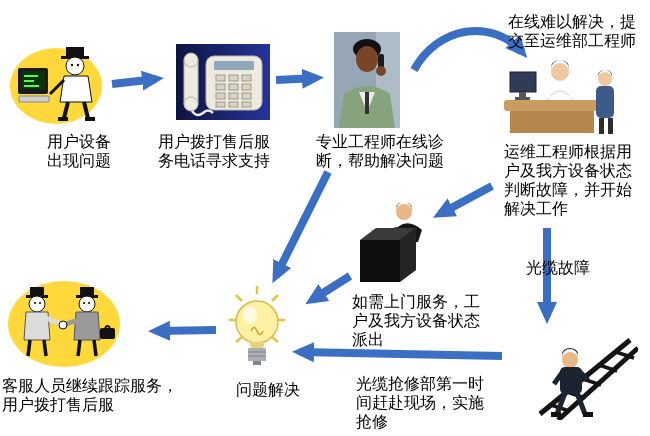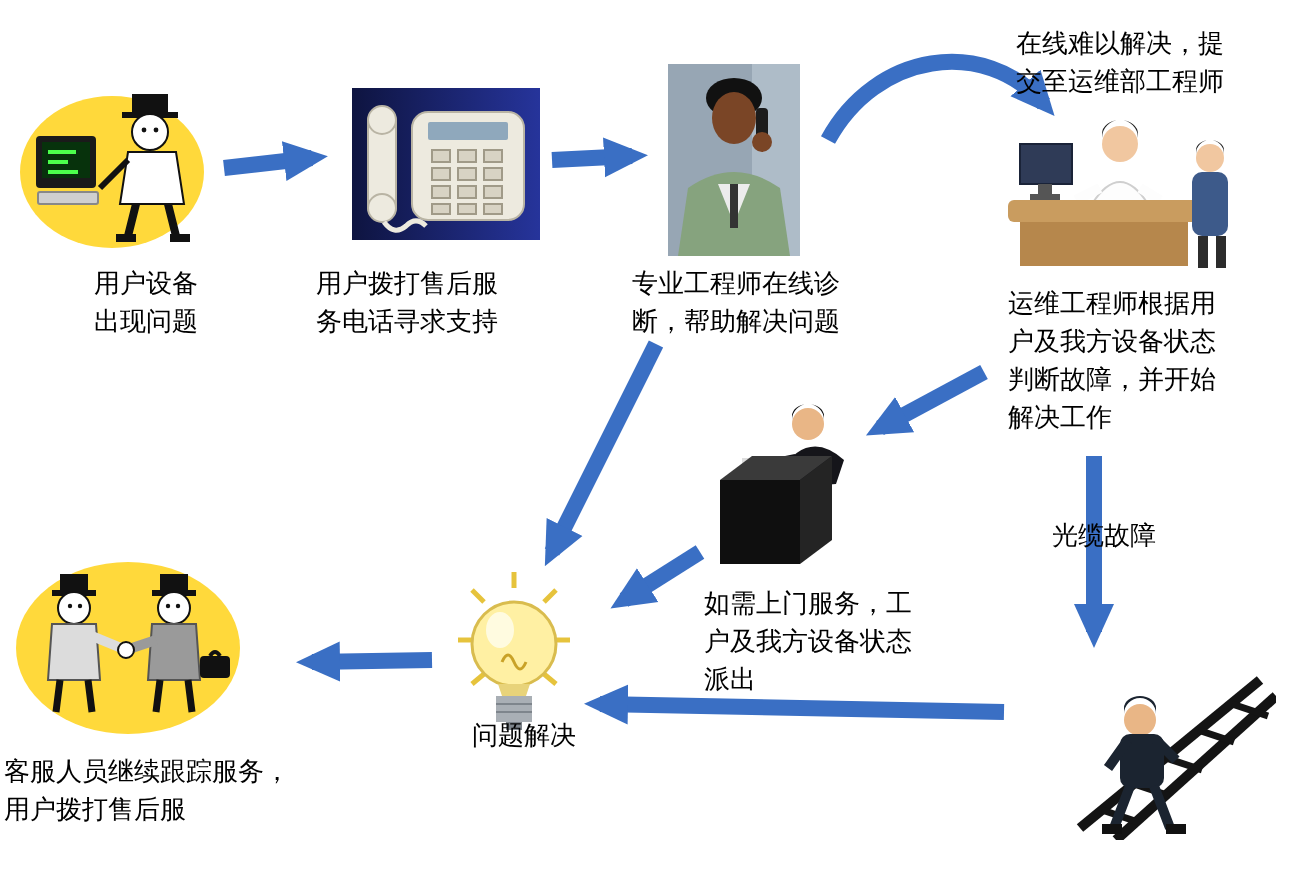--- a/index.html
+++ b/index.html
@@ -1,21 +1,21 @@
 <!DOCTYPE html>
 <html style="--arrow-color: #3A6FC4;"><head>
 <meta charset="utf-8">
 <style>
   html,body{margin:0;padding:0;background:#fff;}
   body{font-family:"Liberation Sans","DejaVu Sans",sans-serif;}
   :root{--arrow-color:#3A6FC4;}
   .canvas{position:relative;width:650px;height:436px;background:#fff;overflow:hidden;}
   .node{position:absolute;}
   .node svg{display:block;}
-  .label{position:absolute;font-size:13px;line-height:19px;color:#000;white-space:pre-line;font-family:Liberation Serif, serif;}
+  .label{position:absolute;font-size:16px;line-height:19px;color:#000;white-space:pre-line;font-family:Liberation Serif, serif;}
   .arrows{position:absolute;left:0;top:0;pointer-events:none;}
 </style>
 </head>
 <body>
 
 <div class="canvas">
 
   <svg class="arrows" width="650" height="436">
     <defs>
       <marker id="ah" markerUnits="userSpaceOnUse" markerWidth="26" markerHeight="26" refX="14" refY="12" orient="auto">
@@ -164,21 +164,21 @@
       </g>
       <circle cx="30" cy="38" r="21" fill="#FFF0A3" stroke="#D9BC4E" stroke-width="1.5"></circle>
       <ellipse cx="23" cy="31" rx="7" ry="9" fill="#FFFBE0"></ellipse>
       <path d="M24,47 q3,-7 6,0 q3,7 6,0" stroke="#C9A227" fill="none" stroke-width="1.5"></path>
       <path d="M22,58 h16 l-2,6 h-12 Z" fill="#E8D37A"></path>
       <rect x="21" y="64" width="18" height="13" fill="#A9AFB5"></rect>
       <path d="M21,68 h18 M21,72 h18" stroke="#7E858C"></path>
       <rect x="26" y="77" width="8" height="4" fill="#7E858C"></rect>
     </svg>
   </div>
-  <div class="label" style="left:236px;top:358px;text-align:center;">问题解决</div>
+  <div class="label" style="left:236px;top:380px;text-align:center;">问题解决</div>
 
   <div class="node" style="left:506px;top:326px;">
     <svg width="132" height="94" viewBox="0 0 132 94">
       <g stroke="#141414" stroke-width="5">
         <line x1="34" y1="88" x2="124" y2="14"></line>
         <line x1="52" y1="94" x2="132" y2="22"></line>
       </g>
       <g stroke="#141414" stroke-width="3.5">
         <line x1="45" y1="79" x2="63" y2="85"></line>
         <line x1="61" y1="66" x2="79" y2="72"></line>
@@ -188,20 +188,23 @@
       </g>
       <circle cx="64" cy="34" r="8" fill="#E9B686"></circle>
       <path d="M56,31 a8,8 0 0 1 16,0 l0,-3 a8,6 0 0 0 -16,0 Z" fill="#1b2430"></path>
       <rect x="54" y="41" width="22" height="27" rx="5" fill="#1b2430"></rect>
       <path d="M58,44 L48,58 M72,44 L82,54" stroke="#1b2430" stroke-width="5"></path>
       <path d="M59,67 L51,88 M71,67 L79,88" stroke="#1b2430" stroke-width="5"></path>
       <rect x="45" y="86" width="10" height="5" fill="#111"></rect>
       <rect x="77" y="86" width="10" height="5" fill="#111"></rect>
     </svg>
   </div>
+  <div class="label" style="left:356px;top:374px;">光缆抢修部第一时
+间赶赴现场，实施
+抢修</div>
 
   <div class="node" style="left:6px;top:278px;">
     <svg width="120" height="92" viewBox="0 0 120 92">
       <ellipse cx="58" cy="46" rx="56" ry="43" fill="#FFD93B"></ellipse>
       <rect x="24" y="9" width="14" height="9" fill="#111"></rect>
       <rect x="20" y="17" width="22" height="3" fill="#111"></rect>
       <circle cx="31" cy="26" r="8" fill="#fff" stroke="#111"></circle>
       <circle cx="29" cy="25" r="1.1" fill="#111"></circle>
         <circle cx="34" cy="25" r="1.1" fill="#111"></circle>
       <polygon points="20,34 42,34 44,62 18,62" fill="#DCDCDC" stroke="#555"></polygon>

